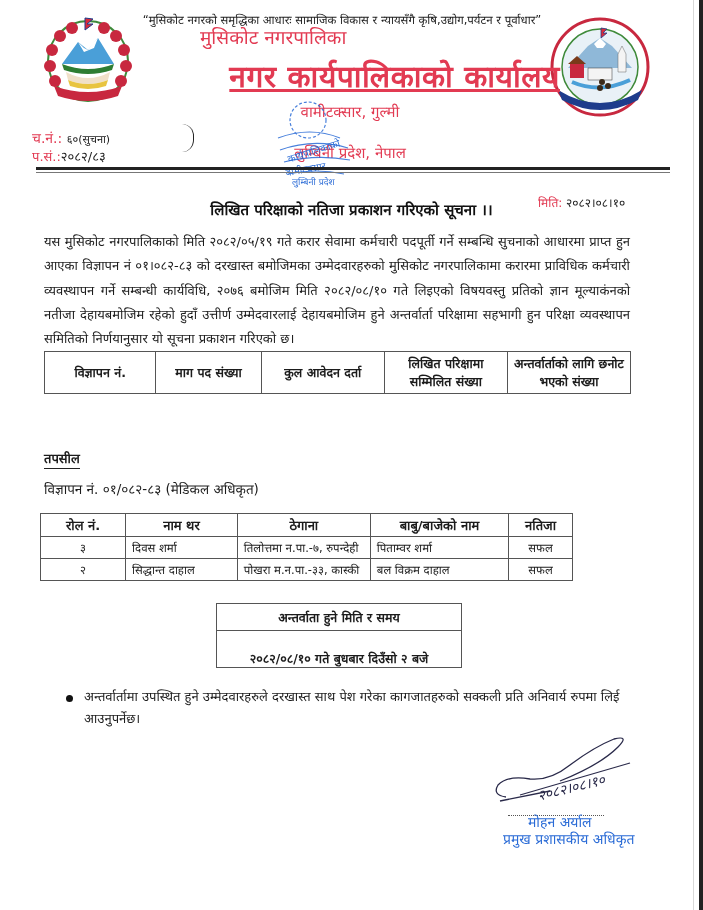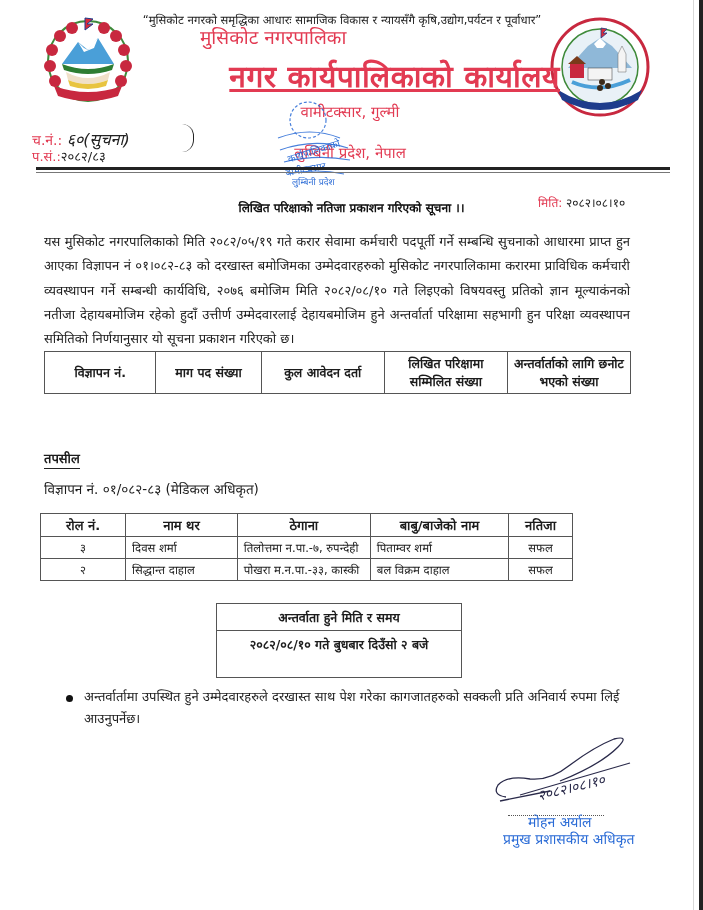--- a/index.html
+++ b/index.html
@@ -17,52 +17,52 @@
   .muni-name { position: absolute; left: 200px; top: 24px; width: 300px; text-align: left; font-size: 19px; color: #e23a52; white-space: nowrap; }
   .office-title { position: absolute; left: 140px; top: 55px; width: 420px; text-align: right; font-size: 30px; font-weight: bold; color: #e23a52; white-space: nowrap; letter-spacing: 0.5px; text-decoration: underline; }
   .addr1 { position: absolute; left: 270px; top: 101px; width: 160px; text-align: center; font-size: 15px; color: #e23a52; white-space: nowrap; }
   .addr2 { position: absolute; left: 270px; top: 122px; width: 160px; text-align: center; font-size: 15px; color: #e23a52; white-space: nowrap; margin-top: 20px; }
 
   .stamp { position: absolute; left: 270px; top: 98px; width: 110px; height: 90px; }
 
   .ref { position: absolute; left: 32px; font-size: 14px; color: #e23a52; white-space: nowrap; }
   .ref .val { color: #222; }
   .ref-chalani { top: 128px; }
-  .ref-chalani .val { font-style: italic; font-size: 16px; }
+  .ref-chalani .val { font-size: 11px; }
   .ref-patrasankhya { top: 147px; font-size: 13px; }
   .paren-arc { position: absolute; left: 182px; top: 124px; width: 12px; height: 28px; border-right: 1.5px solid #222; border-radius: 0 14px 14px 0; }
 
   .rule-thick { position: absolute; left: 36px; top: 167px; width: 634px; height: 3px; background: #222; }
   .rule-thin { position: absolute; left: 36px; top: 172px; width: 634px; height: 1px; background: #777; }
 
   .date { position: absolute; left: 538px; top: 194px; font-size: 12px; color: #e23a52; white-space: nowrap; }
   .date .val { color: #222; }
 
-  .notice-title { position: absolute; left: 0; top: 199px; width: 703px; text-align: center; font-size: 12px; font-weight: bold; color: #111; white-space: nowrap; }
+  .notice-title { position: absolute; left: 0; top: 199px; width: 703px; text-align: center; font-size: 15px; font-weight: bold; color: #111; white-space: nowrap; }
 
   .body-para { position: absolute; left: 44px; top: 230px; width: 586px; font-size: 13px; line-height: 24.3px; color: #1c1c1c; text-align: justify; }
 
   table { border-collapse: collapse; position: absolute; }
   td, th { border: 1px solid #555; text-align: center; color: #1c1c1c; }
 
   .summary-table { left: 44px; top: 351px; width: 587px; }
   .summary-table th { font-size: 12.5px; font-weight: bold; height: 42px; line-height: 18px; padding: 0 4px; }
   .summary-table td { font-size: 12px; height: 20px; }
 
   .tapasil { position: absolute; left: 44px; top: 449px; font-size: 13px; font-weight: bold; color: #1c1c1c; border-bottom: 1px solid #222; padding-bottom: 1px; }
   .vigyapan-heading { position: absolute; left: 44px; top: 480px; font-size: 13.5px; font-weight: normal; color: #1c1c1c; white-space: nowrap; }
 
   .result-table { left: 40px; top: 513px; width: 533px; }
   .result-table th { font-size: 13px; font-weight: bold; height: 23px; }
   .result-table td { font-size: 11.5px; height: 22px; }
   .result-table td.left { text-align: left; padding-left: 6px; }
 
   .interview-table { left: 216px; top: 603px; width: 246px; }
   .interview-table td { font-size: 12.5px; font-weight: bold; height: 27px; }
-  .interview-table tr:last-child td { height: 47px; vertical-align: top; padding-top: 5px; }
+  .interview-table tr:last-child td { height: 33px; vertical-align: top; padding-top: 19px; }
 
   .note { position: absolute; left: 60px; top: 686px; width: 580px; font-size: 13px; line-height: 22px; color: #1c1c1c; }
   .note .bullet { position: absolute; left: 6px; top: 9px; width: 7px; height: 7px; border-radius: 50%; background: #111; }
   .note .text { padding-left: 24px; }
 
   .signature { position: absolute; left: 490px; top: 735px; width: 150px; height: 80px; }
   .sig-dots { position: absolute; left: 508px; top: 815px; width: 96px; border-top: 1px dotted #555; }
   .officer-name { position: absolute; left: 528px; top: 812px; font-size: 14px; color: #2a6bd6; white-space: nowrap; }
   .officer-title { position: absolute; left: 503px; top: 829px; font-size: 14px; color: #2a6bd6; white-space: nowrap; }
 </style>

